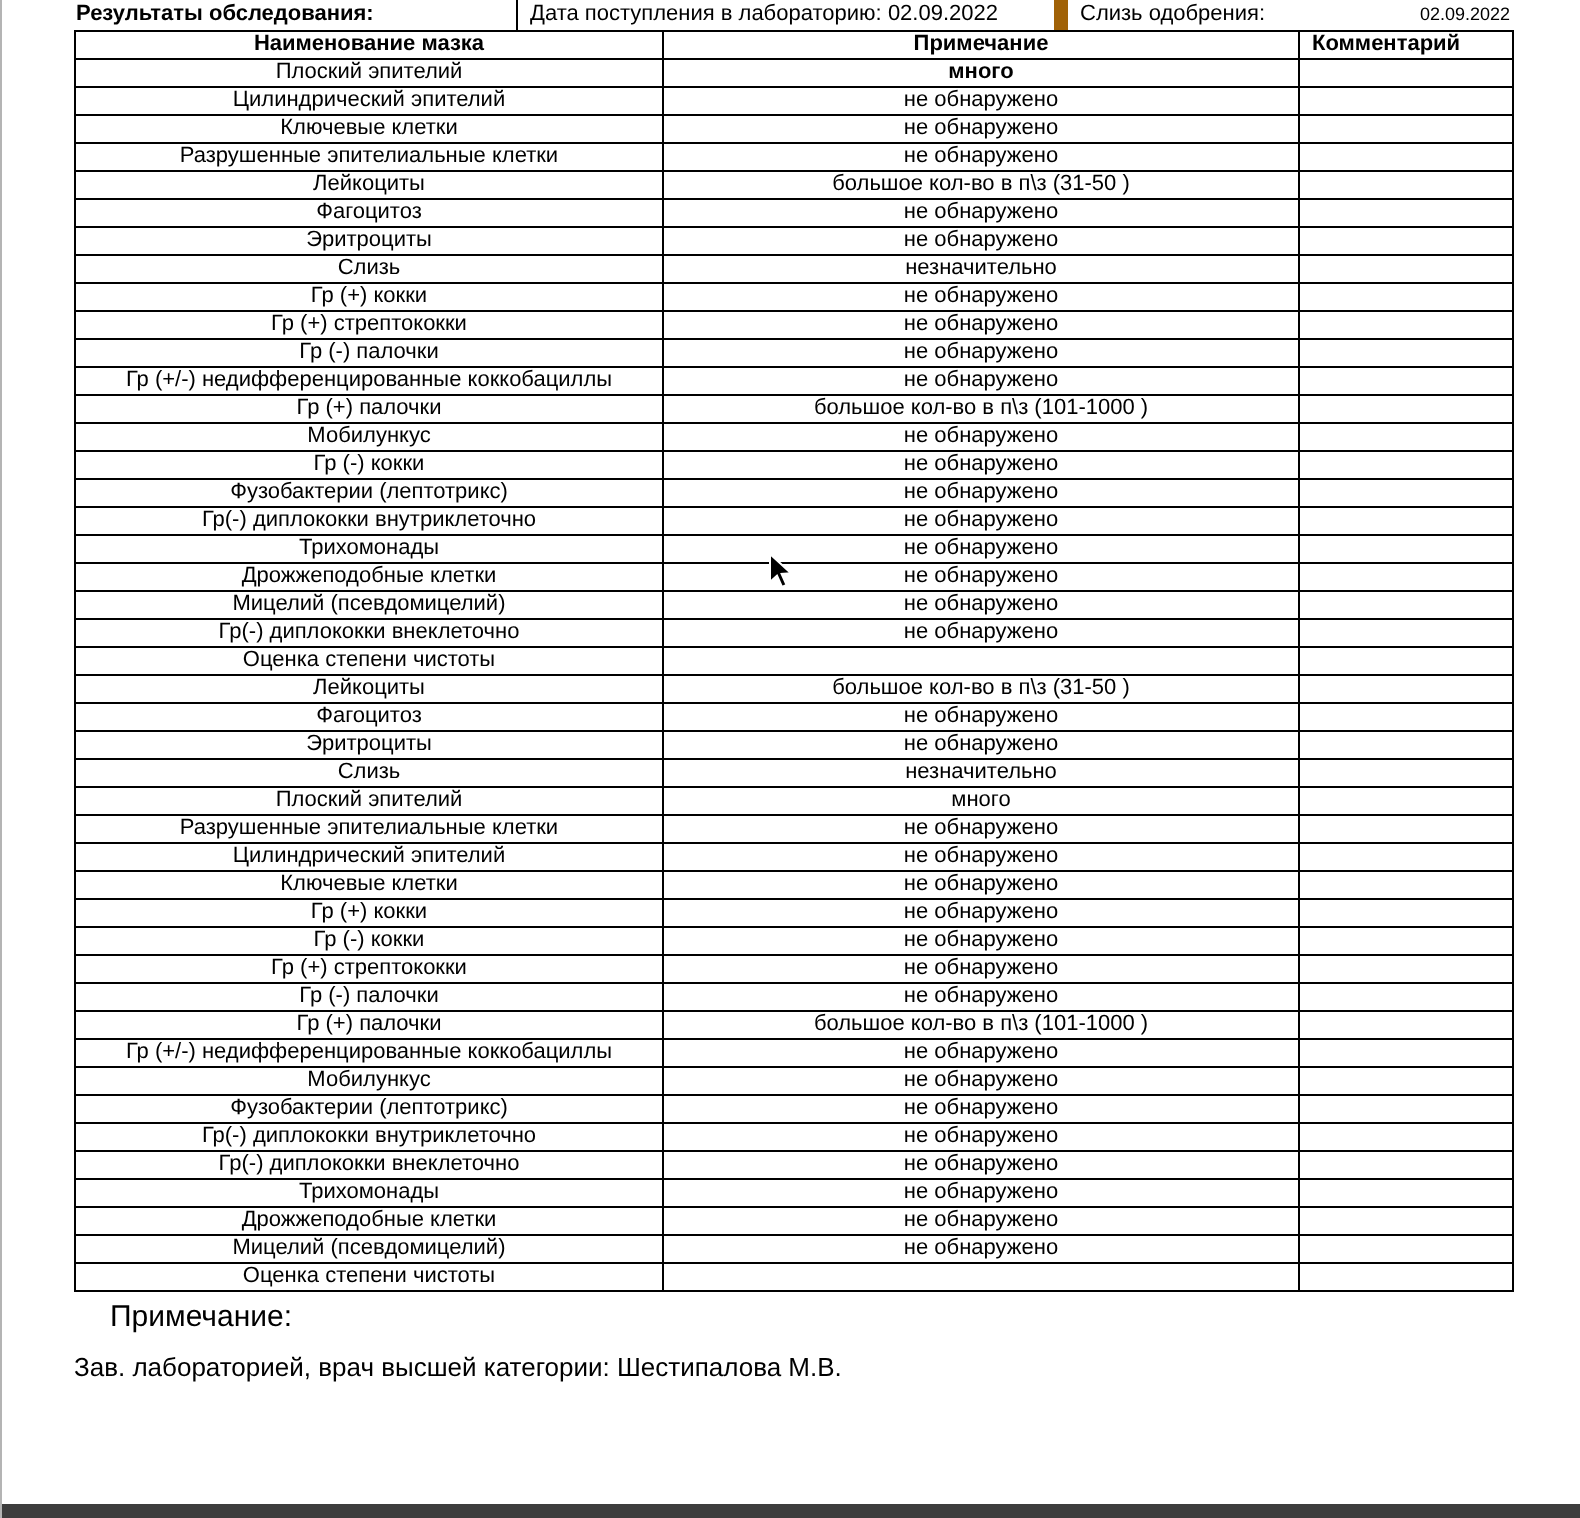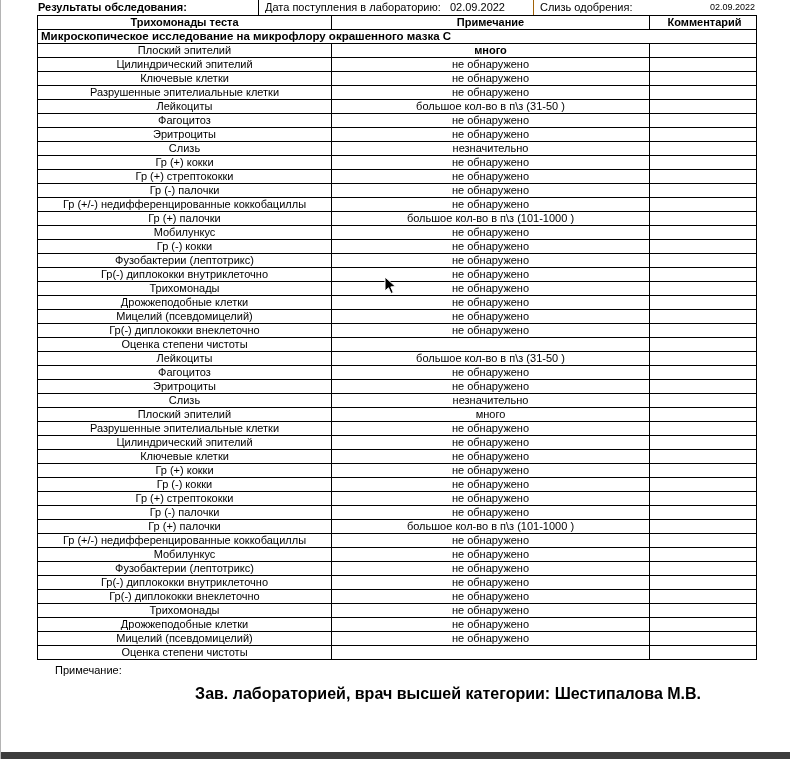--- a/index.html
+++ b/index.html
@@ -14,47 +14,47 @@
     border-left:1px solid #b4b4b4;
   }
   
   .meta-row {
     margin-left:36px; width:719px; height:15px;
     display:flex; align-items:center;
     font-size:11px; line-height:13px;
   }
   .meta-seg { height:15px; display:flex; align-items:center; box-sizing:border-box; }
   .meta-seg1 { width:222px; border-right:1px solid #000; font-weight:bold; padding-left:1px; }
-  .meta-seg2 { width:275px; border-right:1px solid #a16207; padding-left:6px; }
+  .meta-seg2 { width:275px; border-right:7px solid #a16207; padding-left:6px; }
   .meta-seg2 .meta-value { margin-left:auto; padding-right:28px; }
   .meta-seg3 { width:222px; padding-left:6px; }
   .meta-seg3 .meta-value { margin-left:auto; font-size:9px; padding-right:1px; }
   
   table.results {
     margin-left:36px; width:719px;
     border-collapse:collapse; table-layout:fixed;
     font-size:11px;
   }
   table.results th, table.results td {
     border:1px solid #000;
     height:14px; line-height:13px;
     padding:0 3px; overflow:hidden; white-space:nowrap;
     box-sizing:border-box;
   }
   table.results th { font-weight:bold; text-align:center; }
-  table.results th.comment-h { text-align:center; padding-left:6px; }
+  table.results th.comment-h { text-align:left; padding-left:6px; }
   td.section-title-cell { font-weight:bold; text-align:left; font-size:11.5px; padding-left:2px; }
   td.name-cell, td.result-cell { text-align:center; }
   td.result-cell.bold { font-weight:bold; }
   
-  .note-line { margin:4px 0 0 54px; font-size:11px; }
+  .note-line { margin:4px 0 0 54px; font-size:15px; }
   .signature-line {
     margin-left:36px; width:719px; margin-top:9px;
-    font-size:16px; font-weight:bold;
-    text-align:right; padding-right:55px; box-sizing:border-box;
+    font-size:13px; font-weight:normal;
+    text-align:left; padding-right:55px; box-sizing:border-box;
   }
   .bottom-bar {
     position:absolute; left:0; bottom:0; width:790px; height:7px;
     background:#3d3d3d;
   }
   .cursor { position:absolute; left:383px; top:276px; pointer-events:none; }
 </style>
 </head>
 <body>
 
@@ -73,30 +73,27 @@
   </div>
 
   <table class="results">
     <colgroup>
       <col style="width:294px">
       <col style="width:318px">
       <col style="width:107px">
     </colgroup>
     <thead>
       <tr>
-        <th>Трихомонады теста</th>
+        <th>Наименование мазка</th>
         <th>Примечание</th>
         <th class="comment-h">Комментарий</th>
       </tr>
     </thead>
     <tbody>
         <tr>
-          <td colspan="3" class="section-title-cell">Микроскопическое исследование на микрофлору окрашенного мазка C</td>
-        </tr>
-        <tr>
           <td class="name-cell">Плоский эпителий</td>
           <td class="result-cell bold">много</td>
           <td class="comment-cell"></td>
         </tr>
         <tr>
           <td class="name-cell">Цилиндрический эпителий</td>
           <td class="result-cell">не обнаружено</td>
           <td class="comment-cell"></td>
         </tr>
         <tr>

